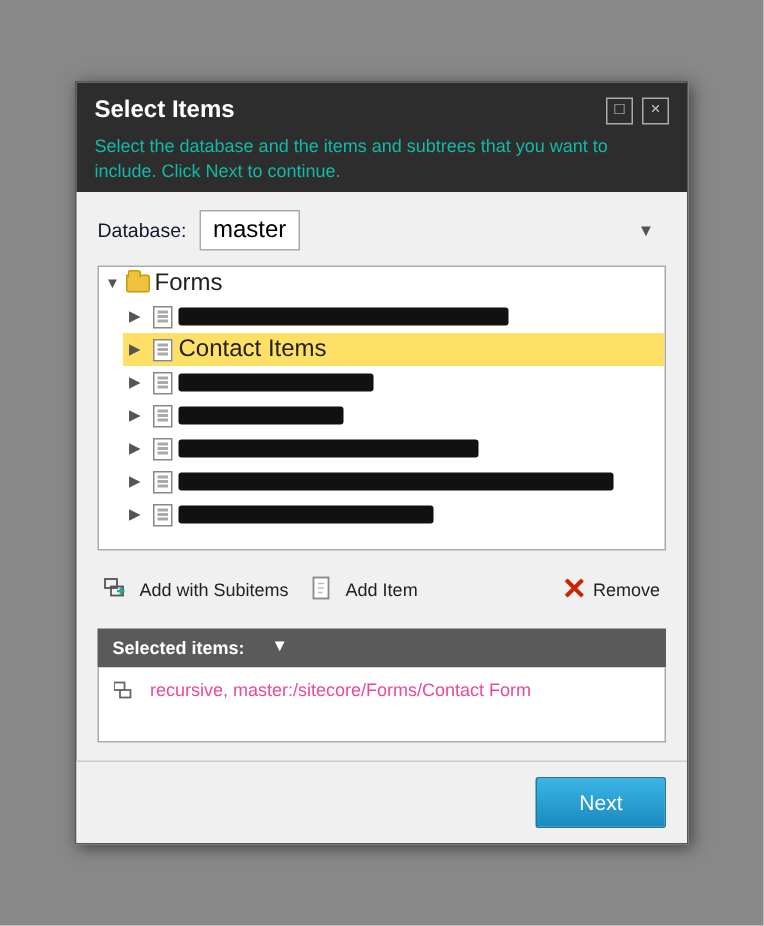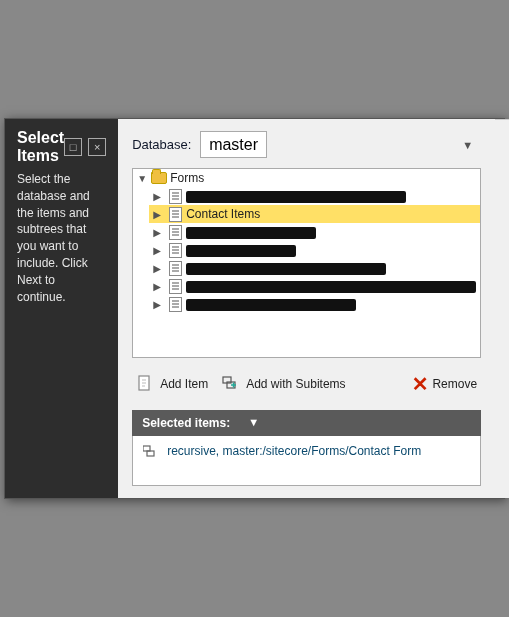--- a/index.html
+++ b/index.html
@@ -7,26 +7,26 @@
       font-family: Arial, sans-serif;
       font-size: 13px;
       background: #888;
       display: flex;
       align-items: center;
       justify-content: center;
       width: 509px;
       height: 617px;
     }
     .dialog {
-      width: 501px;
+      width: 409px;
       background: #f0f0f0;
       border: 1px solid #555;
       box-shadow: 2px 2px 10px rgba(0,0,0,0.5);
       display: flex;
-      flex-direction: row;
+      flex-direction: column;
     }
     .dialog-titlebar {
       background: #2d2d2d;
       color: #fff;
       padding: 10px 12px 6px 12px;
       display: flex;
       flex-direction: column;
       position: relative;
     }
     .dialog-titlebar-top {
@@ -53,21 +53,21 @@
       color: #ccc;
       cursor: pointer;
       font-size: 11px;
       display: flex;
       align-items: center;
       justify-content: center;
       line-height: 1;
     }
     .dialog-subtitle {
       font-size: 12px;
-      color: #e5e5e5;
+      color: #14b8a6;
       line-height: 1.4;
     }
     .dialog-body {
       padding: 12px 14px;
       display: flex;
       flex-direction: column;
       gap: 10px;
       flex: 1;
     }
     .db-row {
@@ -168,21 +168,21 @@
     }
     .doc-icon::after {
       content: '';
       position: absolute;
       top: 2px; left: 2px; right: 2px;
       height: 2px;
       background: #aaa;
       box-shadow: 0 3px 0 #aaa, 0 6px 0 #aaa;
     }
     .tree-label {
-      font-size: 12px;
+      font-size: 16px;
       color: #222;
     }
     .redacted-bar {
       display: inline-block;
       height: 12px;
       background: #111;
       border-radius: 2px;
       vertical-align: middle;
     }
     .indent1 { margin-left: 0px; }
@@ -229,21 +229,21 @@
       border: 1px solid #aaa;
       border-top: none;
       min-height: 50px;
       padding: 8px 10px;
       display: flex;
       align-items: flex-start;
       gap: 6px;
     }
     .selected-item-text {
       font-size: 12px;
-      color: #0c4a6e;
+      color: #ec4899;
     }
     .dialog-footer {
       padding: 10px 14px;
       display: flex;
       justify-content: flex-end;
       gap: 8px;
       background: #f0f0f0;
       border-top: 1px solid #ccc;
     }
     .btn-next {
@@ -370,38 +370,38 @@
         <span class="tree-icon">
           <span class="doc-icon"></span>
         </span>
         <span class="tree-label">
           <span class="redacted-bar" style="width:170px;"></span>
         </span>
       </div>
     </div>
 
     <div class="toolbar-row">
+      <button class="toolbar-btn">
+        <svg class="add-subitems-svg" viewBox="0 0 20 20">
+          <rect x="1" y="3" width="8" height="6" fill="none" stroke="#555" stroke-width="1.2"></rect>
+          <rect x="5" y="8" width="8" height="6" fill="none" stroke="#555" stroke-width="1.2"></rect>
+          <line x1="9" y1="11" x2="14" y2="11" stroke="#2a9" stroke-width="1.5"></line>
+          <line x1="11.5" y1="8.5" x2="11.5" y2="13.5" stroke="#2a9" stroke-width="1.5"></line>
+        </svg>
+        <span>Add with Subitems</span>
+      </button>
       <button class="toolbar-btn">
         <svg class="add-item-svg" viewBox="0 0 20 20">
           <rect x="3" y="2" width="10" height="14" fill="#fff" stroke="#888" stroke-width="1.2"></rect>
           <line x1="6" y1="6" x2="10" y2="6" stroke="#bbb" stroke-width="1"></line>
           <line x1="6" y1="9" x2="10" y2="9" stroke="#bbb" stroke-width="1"></line>
           <line x1="6" y1="12" x2="9" y2="12" stroke="#bbb" stroke-width="1"></line>
         </svg>
         <span>Add Item</span>
       </button>
-      <button class="toolbar-btn">
-        <svg class="add-subitems-svg" viewBox="0 0 20 20">
-          <rect x="1" y="3" width="8" height="6" fill="none" stroke="#555" stroke-width="1.2"></rect>
-          <rect x="5" y="8" width="8" height="6" fill="none" stroke="#555" stroke-width="1.2"></rect>
-          <line x1="9" y1="11" x2="14" y2="11" stroke="#2a9" stroke-width="1.5"></line>
-          <line x1="11.5" y1="8.5" x2="11.5" y2="13.5" stroke="#2a9" stroke-width="1.5"></line>
-        </svg>
-        <span>Add with Subitems</span>
-      </button>
       <button class="toolbar-btn" style="margin-left:auto;">
         <span class="remove-x">✕</span>
         <span>Remove</span>
       </button>
     </div>
 
     <div>
       <div class="selected-items-header">
         <span>Selected items:</span>
         <span style="font-size:11px;">▼</span>

